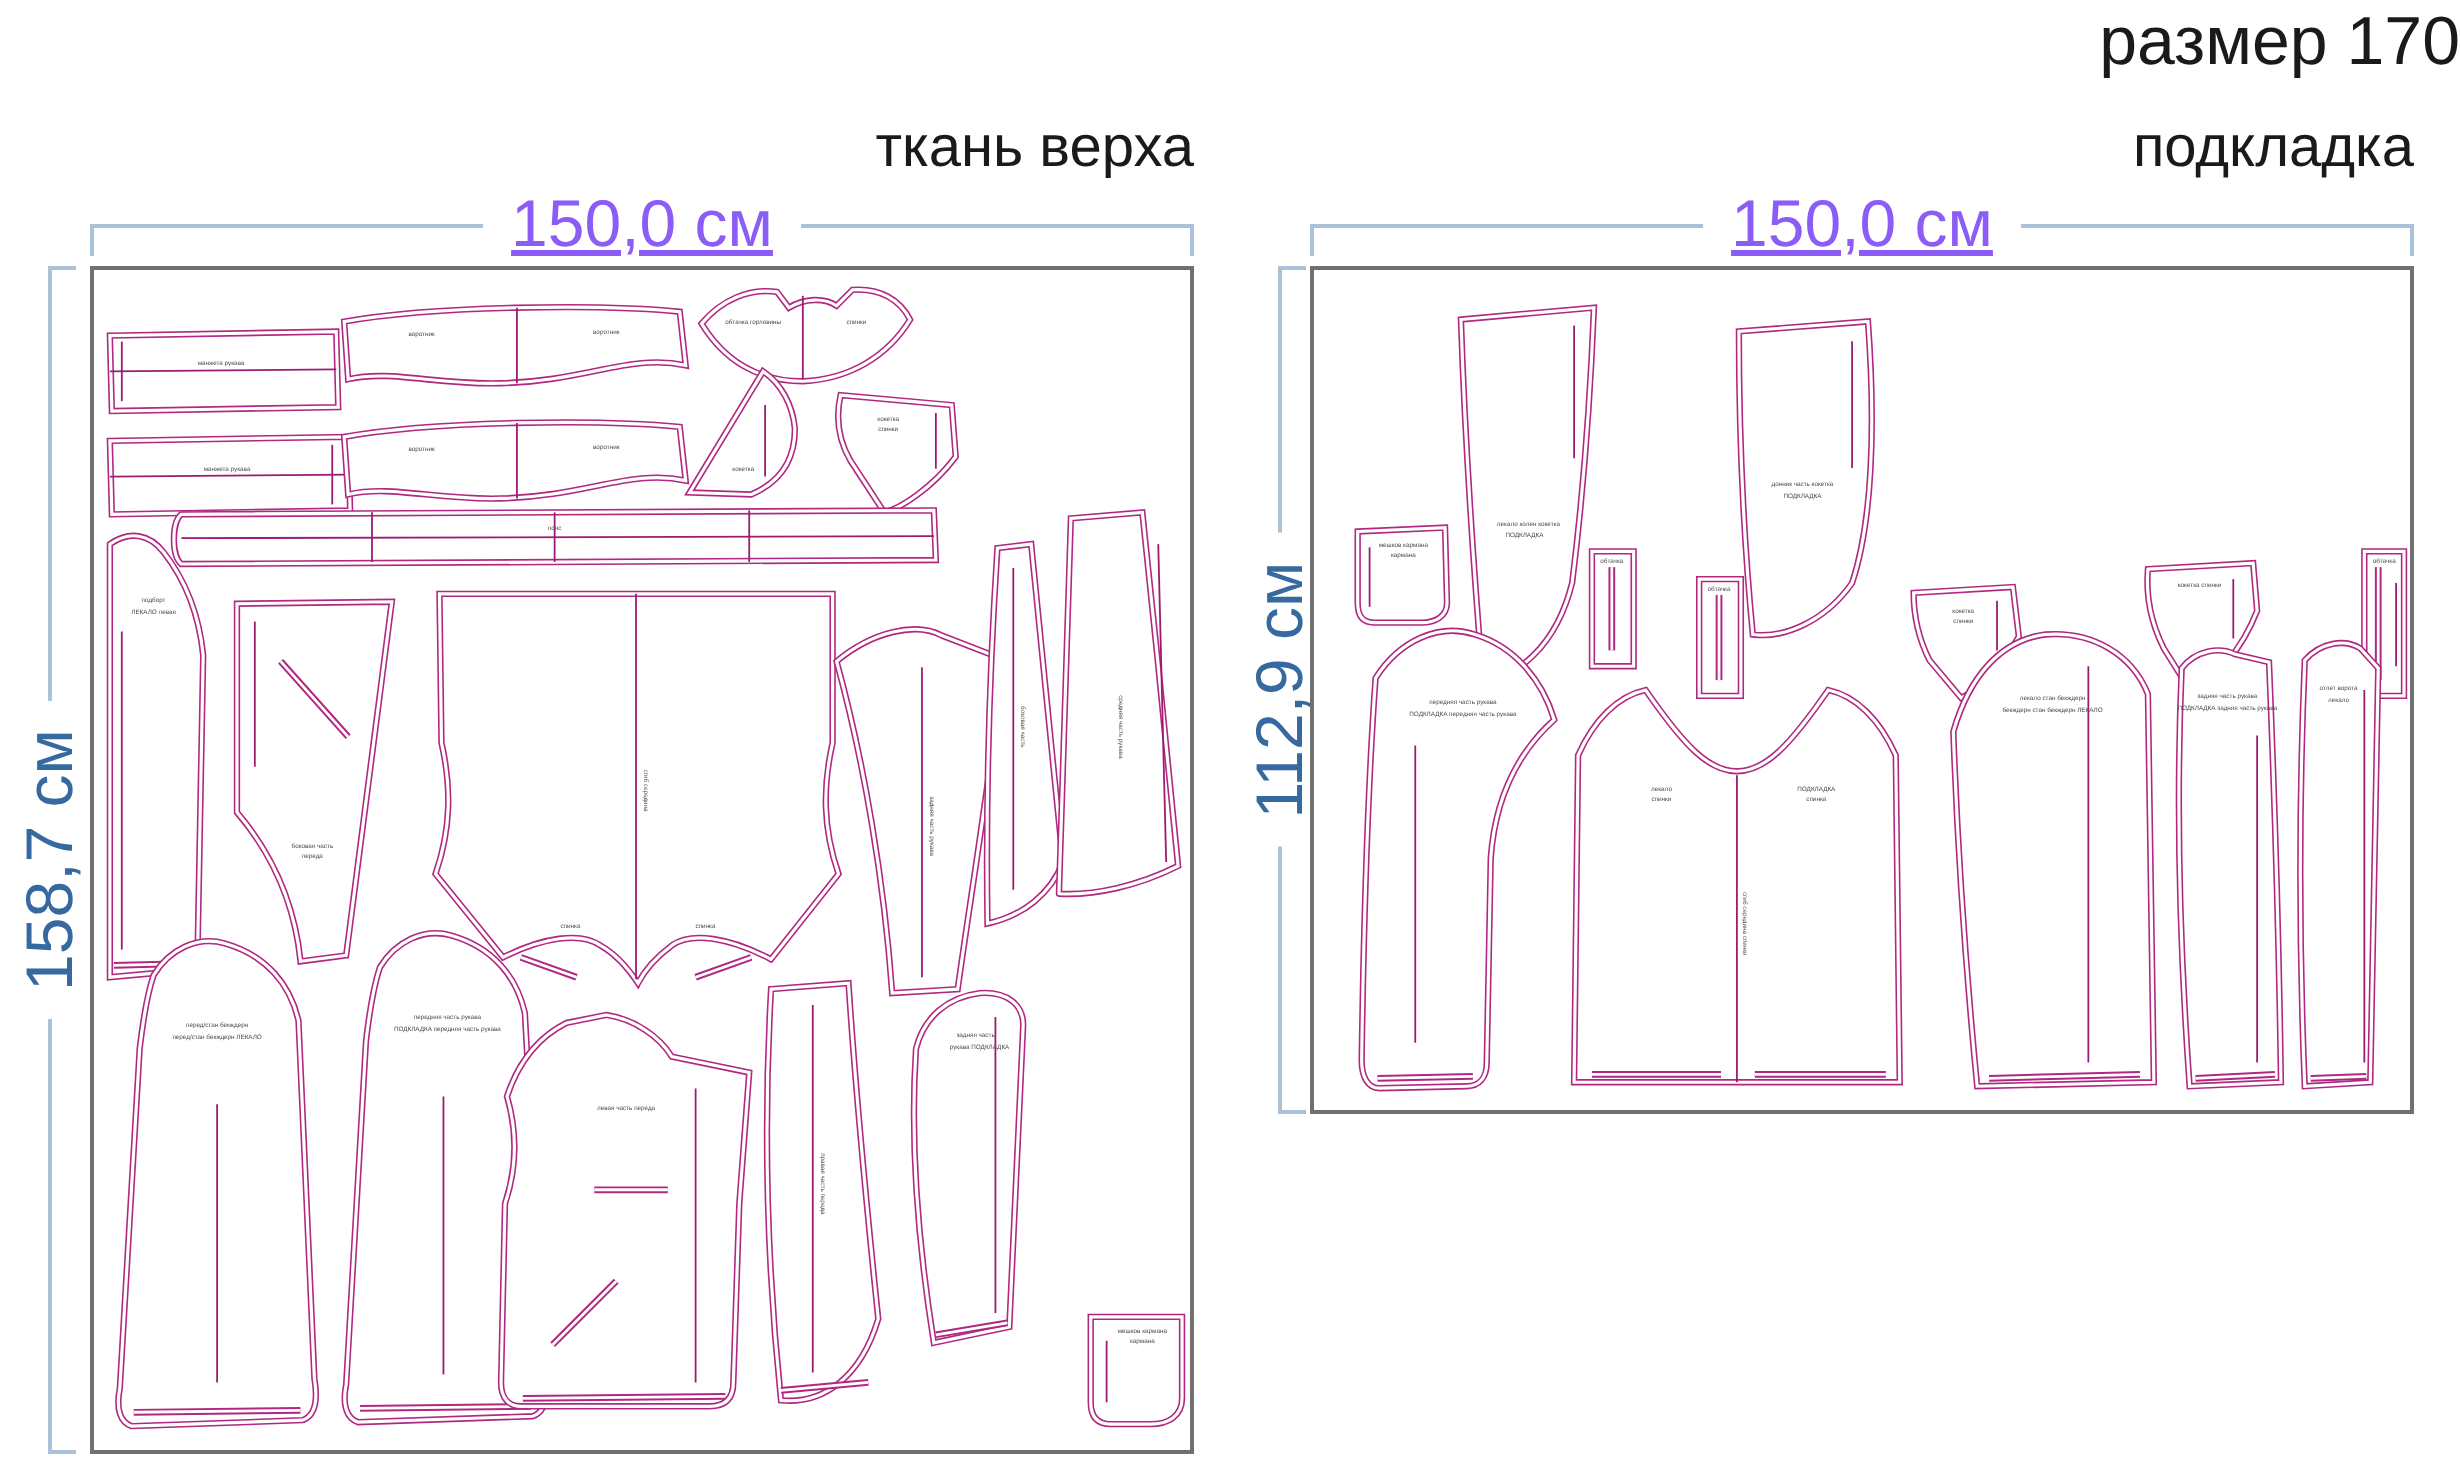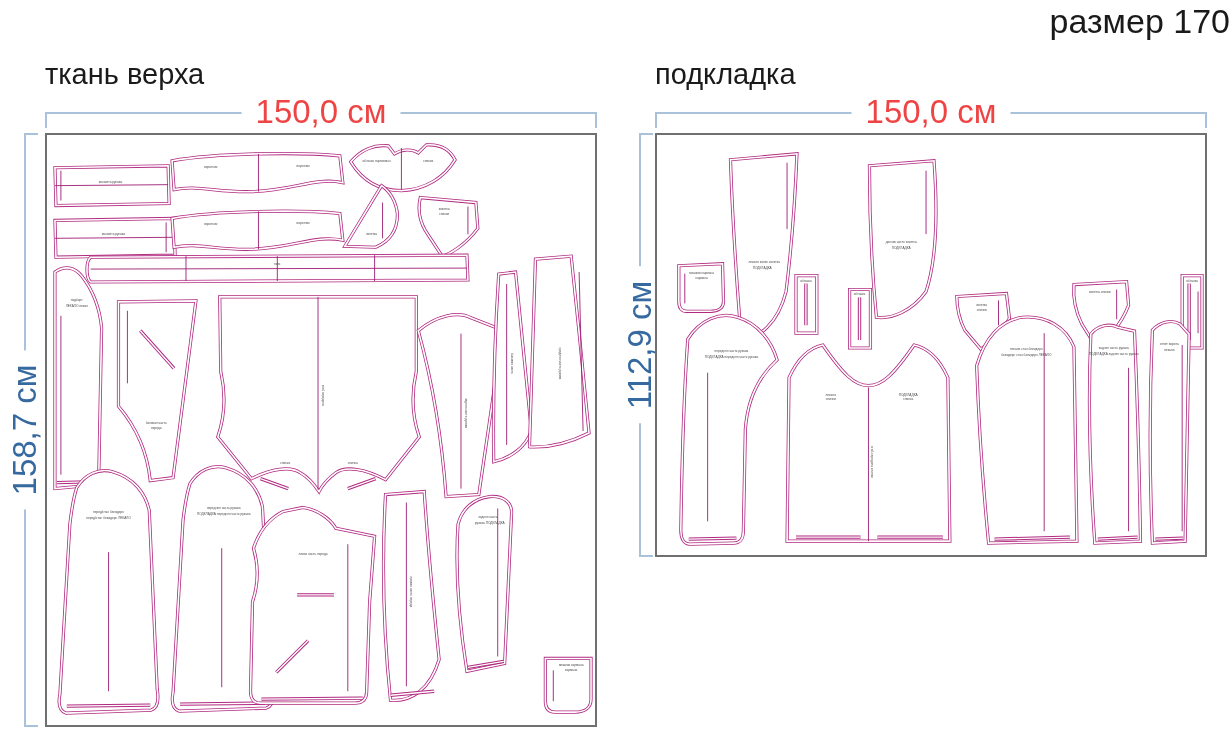--- a/index.html
+++ b/index.html
@@ -1,32 +1,32 @@
 <!DOCTYPE html>
 <html><head>
 <meta charset="utf-8">
 <style>
   html,body{margin:0;padding:0;background:#fff;width:1230px;height:731px;overflow:hidden;
     font-family:"Liberation Sans",sans-serif;}
   .stage{position:absolute;left:0;top:0;width:1230px;height:731px;background:#fff;}
   .page-title{position:absolute;left:0;top:2px;width:100%;text-align:right;
     font-size:34px;color:#1a1a1a;}
-  .panel-caption{position:absolute;text-align:left;font-size:29px;color:#1a1a1a;}
+  .panel-caption{position:absolute;text-align:right;font-size:29px;color:#1a1a1a;}
   .cap-fabric{left:45px;top:58px;width:552px;}
   .cap-lining{left:655px;top:58px;width:552px;}
   .hdim-line{position:absolute;height:2px;background:#a9c2da;}
   .hdim-fabric{left:45px;top:112px;width:552px;}
   .hdim-lining{left:655px;top:112px;width:552px;}
   .htick{position:absolute;width:2px;height:16px;background:#a9c2da;}
   .vdim-line{position:absolute;width:2px;background:#a9c2da;}
   .vdim-fabric{left:24px;top:133px;height:594px;}
   .vdim-lining{left:639px;top:133px;height:424px;}
   .vtick{position:absolute;height:2px;width:14px;background:#a9c2da;}
   .hdim-label{position:absolute;transform:translate(-50%,-50%);background:#fff;
-    padding:0 14px;font-size:33px;color:#ef4444;white-space:nowrap;}
+    padding:0 14px;font-size:33px;color:#8b5cf6;white-space:nowrap;text-decoration:underline;}
   .vdim-label{position:absolute;transform:translate(-50%,-50%) rotate(-90deg);background:#fff;
     padding:0 14px;font-size:33px;color:#35699f;white-space:nowrap;}
   .panel{position:absolute;border:2px solid #707070;background:#fff;box-sizing:border-box;}
   .panel-fabric{left:45px;top:133px;width:552px;height:594px;}
   .panel-lining{left:655px;top:133px;width:552px;height:424px;}
   .panel svg{position:absolute;left:0;top:0;width:100%;height:100%;}
 </style>
 </head>
 <body>
 

